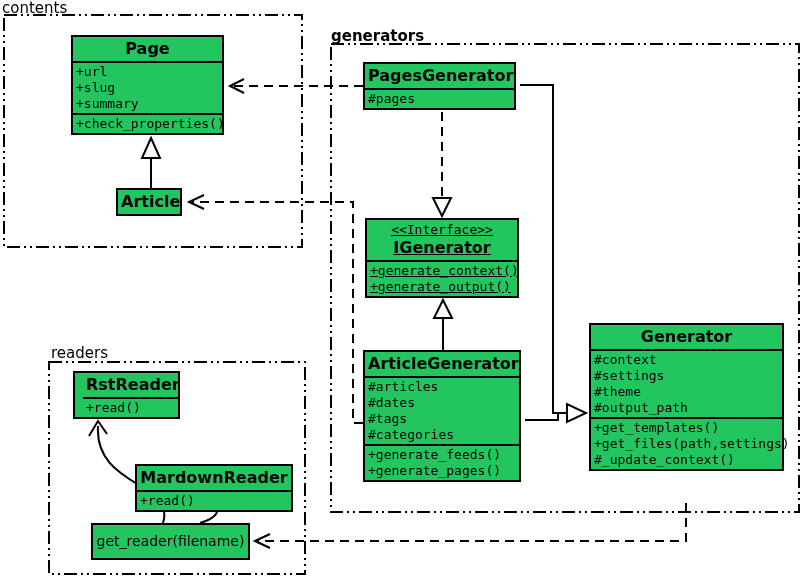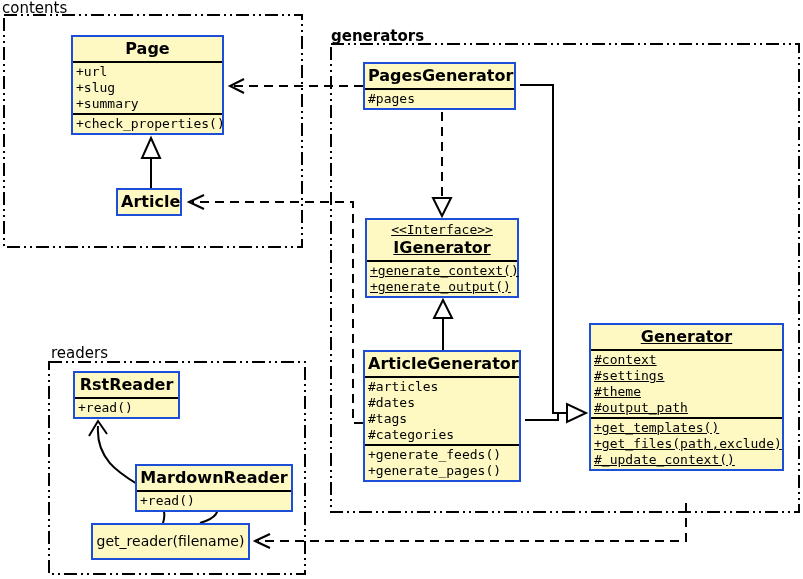--- a/index.html
+++ b/index.html
@@ -12,22 +12,22 @@
     overflow:hidden;
   }
   #wires{position:absolute;left:0;top:0;width:803px;height:579px;z-index:0;}
   .pkg-label{
     position:absolute;z-index:2;
     font:15px/16px "DejaVu Sans",sans-serif;
     color:#000;white-space:nowrap;
   }
   .uml-box{
     position:absolute;z-index:1;
-    background:#fef9c3;
-    border:2px solid #1d4ed8;
+    background:#22c55e;
+    border:2px solid #000000;
     box-sizing:border-box;
   }
   .uml-title{
     font:bold 16px/20px "DejaVu Sans",sans-serif;
     text-align:center;
     padding:2px 3px;
     white-space:nowrap;
   }
   .stereotype{
     display:block;
@@ -133,36 +133,36 @@
         <div>#dates</div>
         <div>#tags</div>
         <div>#categories</div>
       </div>
     <div class="members">
         <div>+generate_feeds()</div>
         <div>+generate_pages()</div>
       </div>
   </div>
 
-  <div class="uml-box" style="left:589px;top:323px;width:195px;text-decoration:underline;">
+  <div class="uml-box" style="left:589px;top:323px;width:195px;">
     <div class="uml-title">Generator</div>
     <div class="members">
         <div>#context</div>
         <div>#settings</div>
         <div>#theme</div>
         <div>#output_path</div>
       </div>
     <div class="members">
         <div>+get_templates()</div>
-        <div>+get_files(path,exclude)</div>
+        <div>+get_files(path,settings)</div>
         <div>#_update_context()</div>
       </div>
   </div>
 
-  <div class="uml-box" style="left:73px;top:371px;width:107px;">
+  <div class="uml-box" style="left:73px;top:371px;width:107px;padding-left:8px;">
     <div class="uml-title">RstReader</div>
     <div class="members">
         <div>+read()</div>
       </div>
   </div>
 
   <div class="uml-box" style="left:135px;top:430px;width:158px;margin-top:34px;">
     <div class="uml-title">MardownReader</div>
     <div class="members">
         <div>+read()</div>

